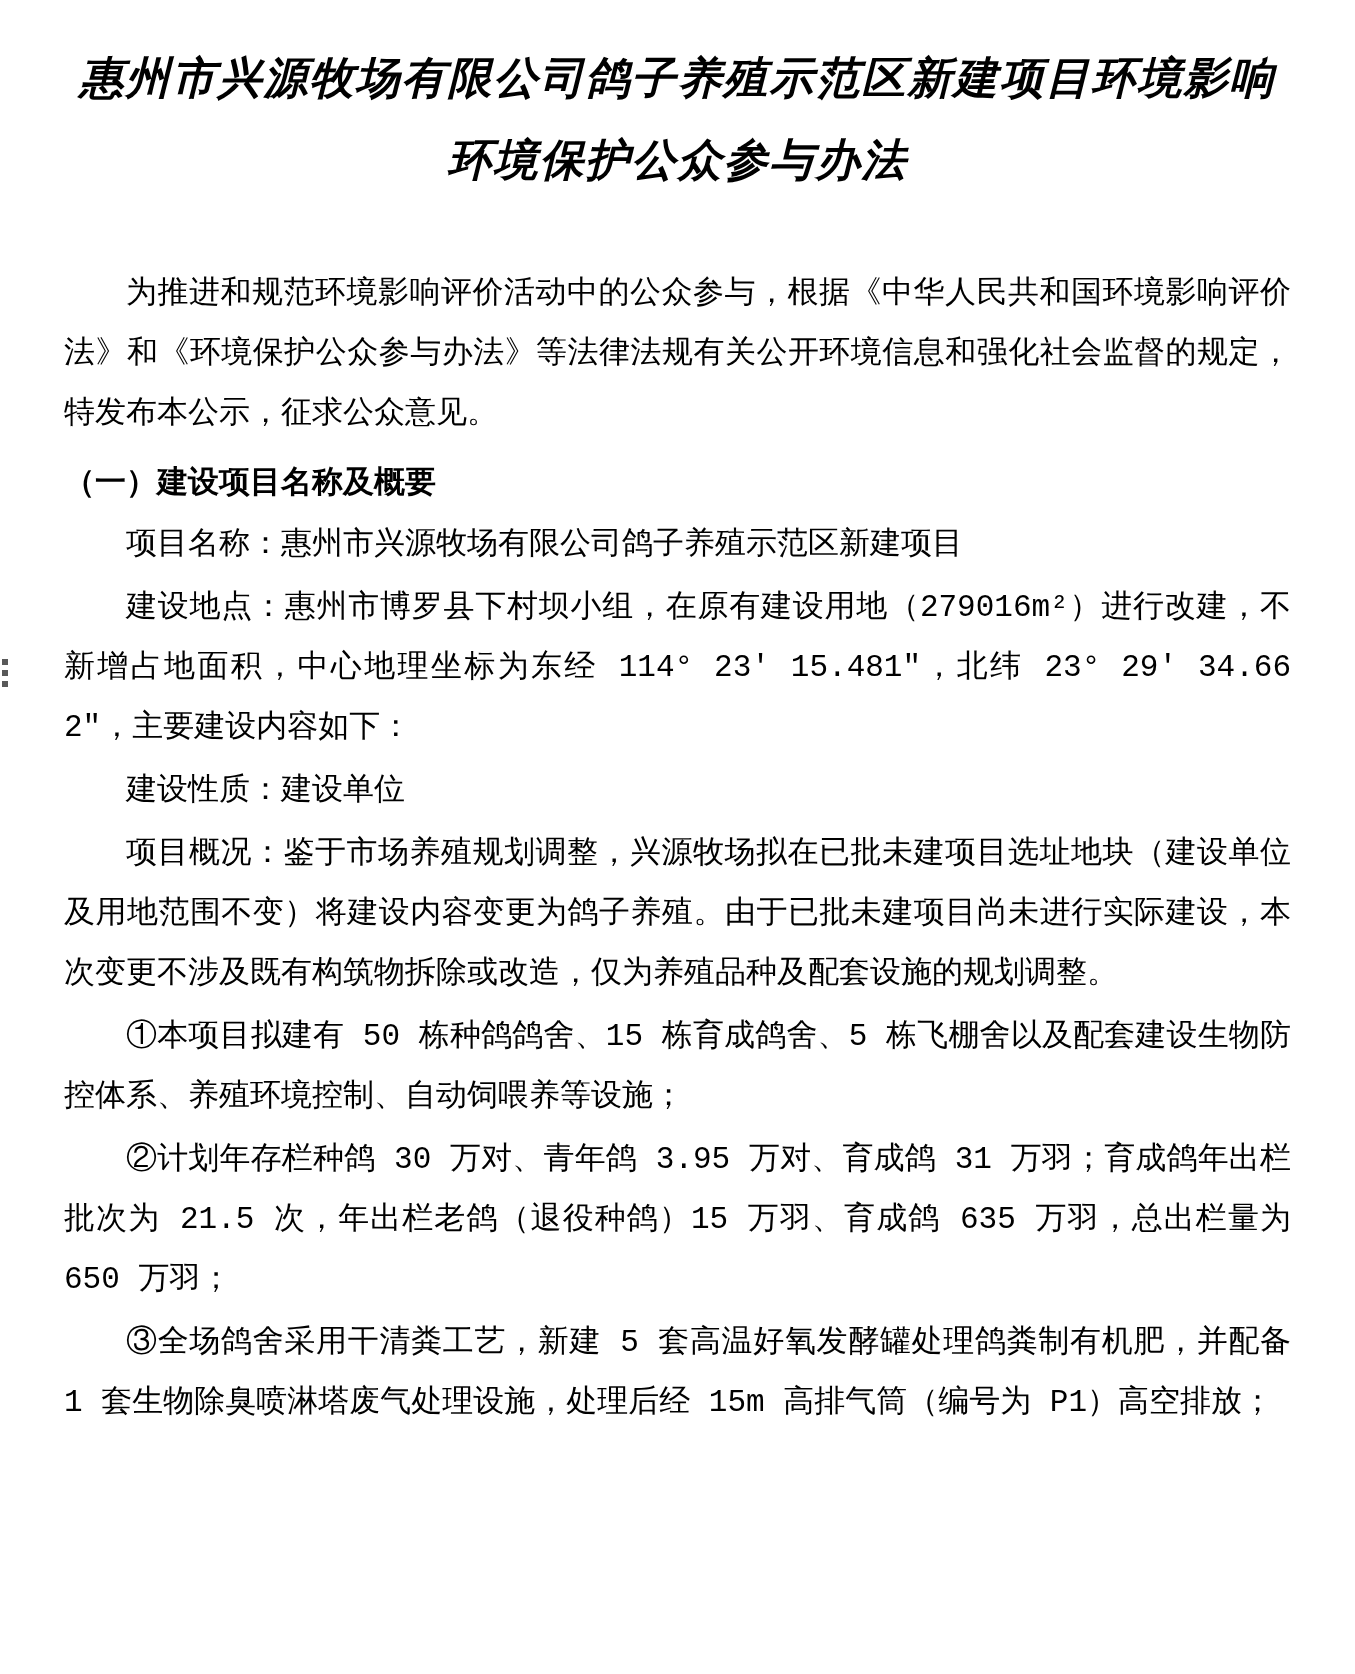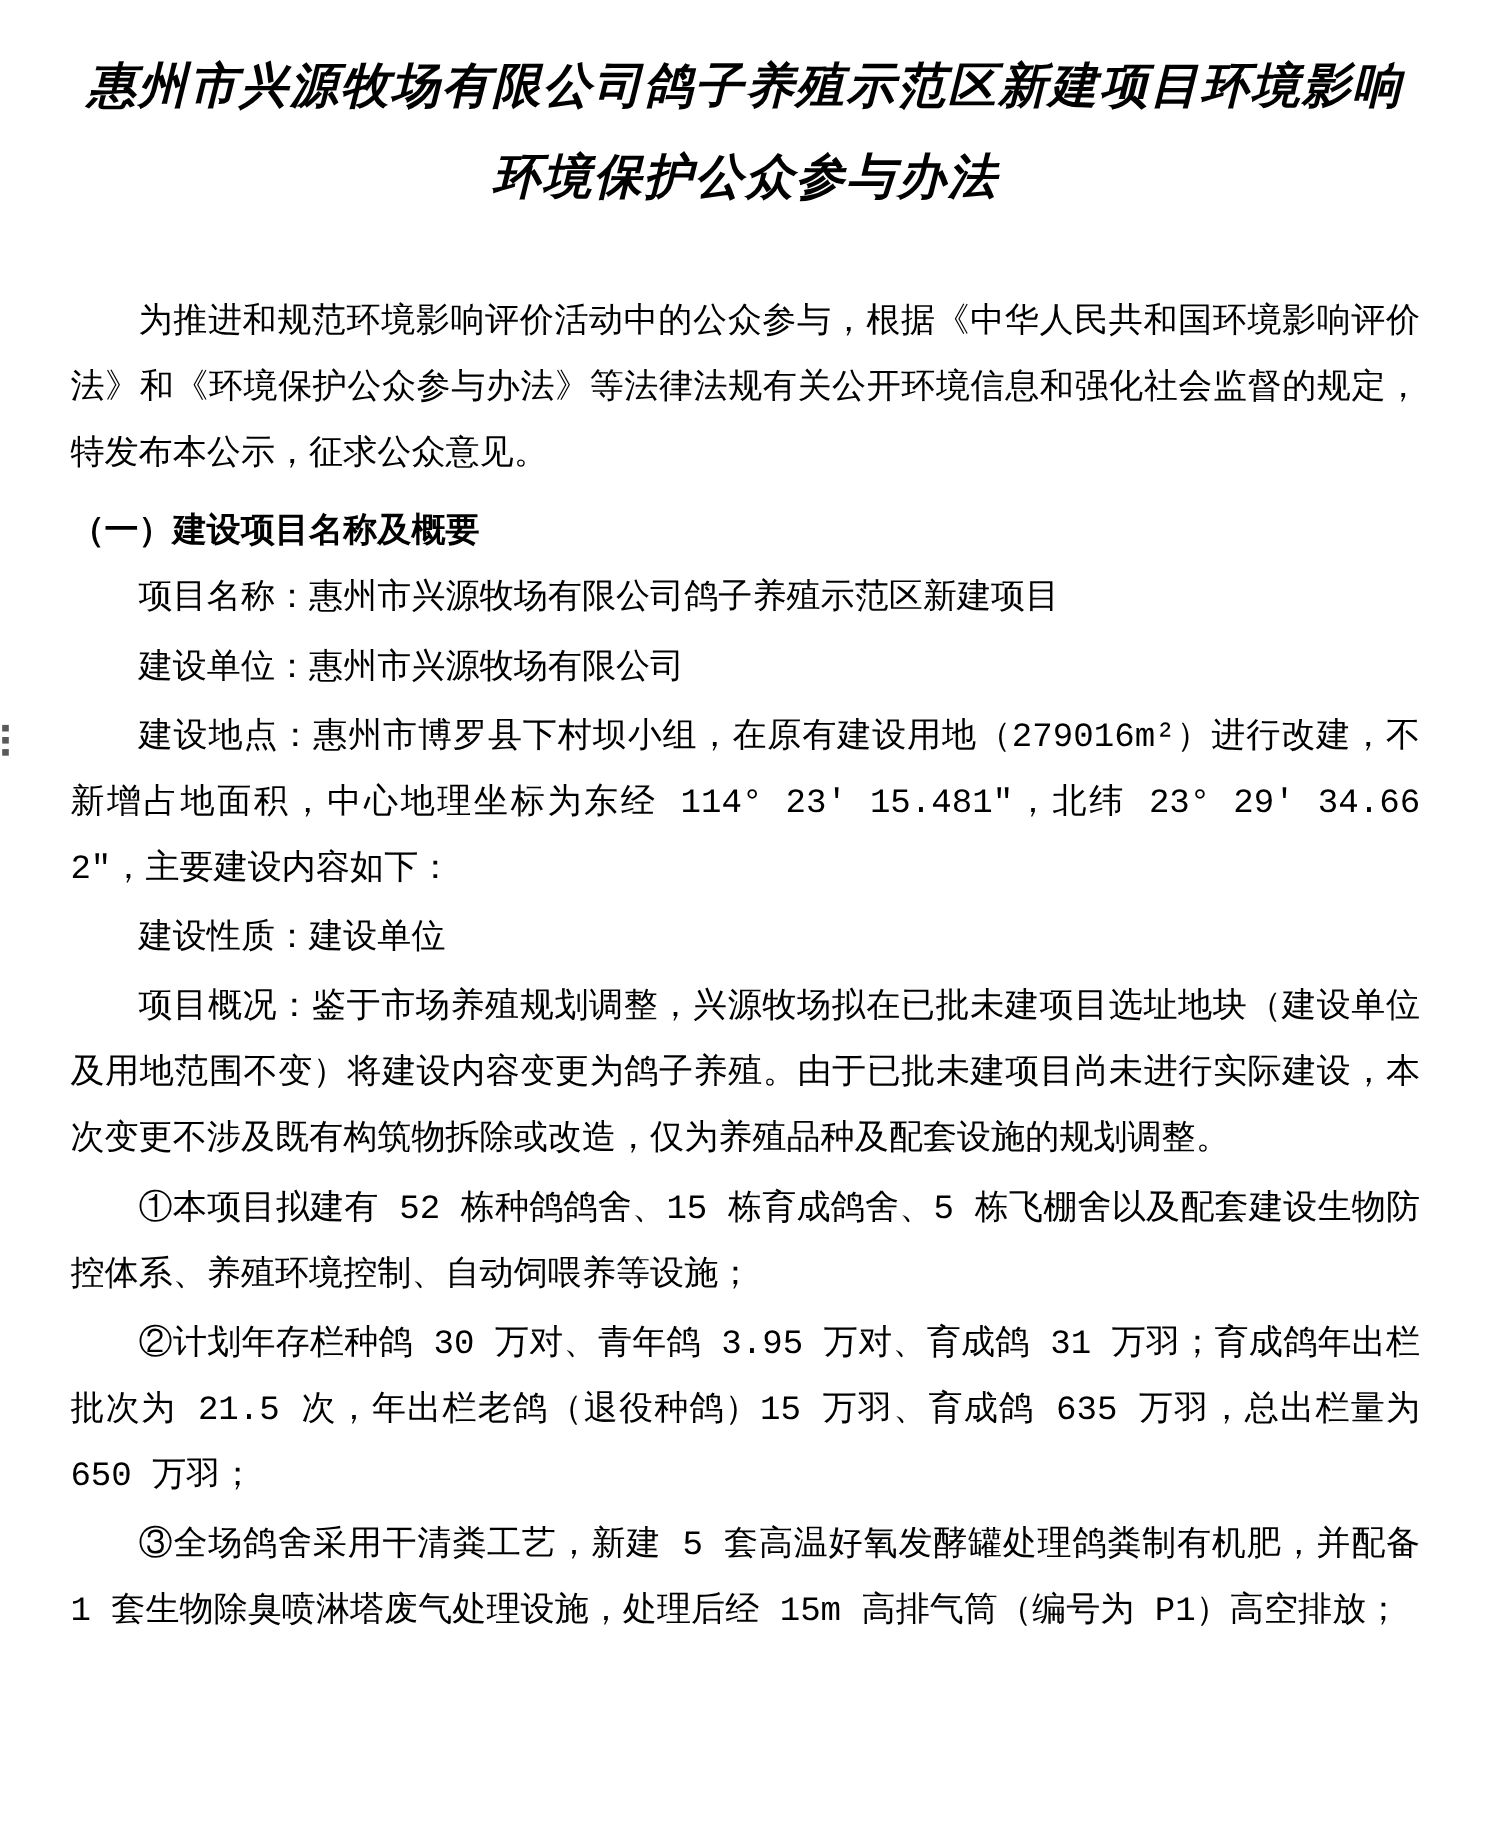--- a/index.html
+++ b/index.html
@@ -87,28 +87,27 @@
     <span class="t-line">惠州市兴源牧场有限公司鸽子养殖示范区新建项目环境影响</span>
     <span class="t-line">环境保护公众参与办法</span>
   </h1>
 
   <p class="para first">为推进和规范环境影响评价活动中的公众参与，根据《中华人民共和国环境影响评价法》和《环境保护公众参与办法》等法律法规有关公开环境信息和强化社会监督的规定，特发布本公示，征求公众意见。</p>
 
   <h2 class="section-heading">（一）建设项目名称及概要</h2>
 
   <p class="para">项目名称：惠州市兴源牧场有限公司鸽子养殖示范区新建项目</p>
 
-  <p class="para">建设单位：惠州市兴源牧场有限公司</p>
 
   <p class="para">建设地点：惠州市博罗县下村坝小组，在原有建设用地（279016m²）进行改建，不新增占地面积，中心地理坐标为东经 114° 23′ 15.481″，北纬 23° 29′ 34.662″，主要建设内容如下：</p>
 
   <p class="para">建设性质：建设单位</p>
 
   <p class="para">项目概况：鉴于市场养殖规划调整，兴源牧场拟在已批未建项目选址地块（建设单位及用地范围不变）将建设内容变更为鸽子养殖。由于已批未建项目尚未进行实际建设，本次变更不涉及既有构筑物拆除或改造，仅为养殖品种及配套设施的规划调整。</p>
 
 
-  <p class="para">①本项目拟建有 52 栋种鸽鸽舍、15 栋育成鸽舍、5 栋飞棚舍以及配套建设生物防控体系、养殖环境控制、自动饲喂养等设施；</p>
+  <p class="para">①本项目拟建有 50 栋种鸽鸽舍、15 栋育成鸽舍、5 栋飞棚舍以及配套建设生物防控体系、养殖环境控制、自动饲喂养等设施；</p>
 
   <p class="para">②计划年存栏种鸽 30 万对、青年鸽 3.95 万对、育成鸽 31 万羽；育成鸽年出栏批次为 21.5 次，年出栏老鸽（退役种鸽）15 万羽、育成鸽 635 万羽，总出栏量为 650 万羽；</p>
 
   <p class="para">③全场鸽舍采用干清粪工艺，新建 5 套高温好氧发酵罐处理鸽粪制有机肥，并配备 1 套生物除臭喷淋塔废气处理设施，处理后经 15m 高排气筒（编号为 P1）高空排放；</p>
 
 </div>
 
 </body></html>

